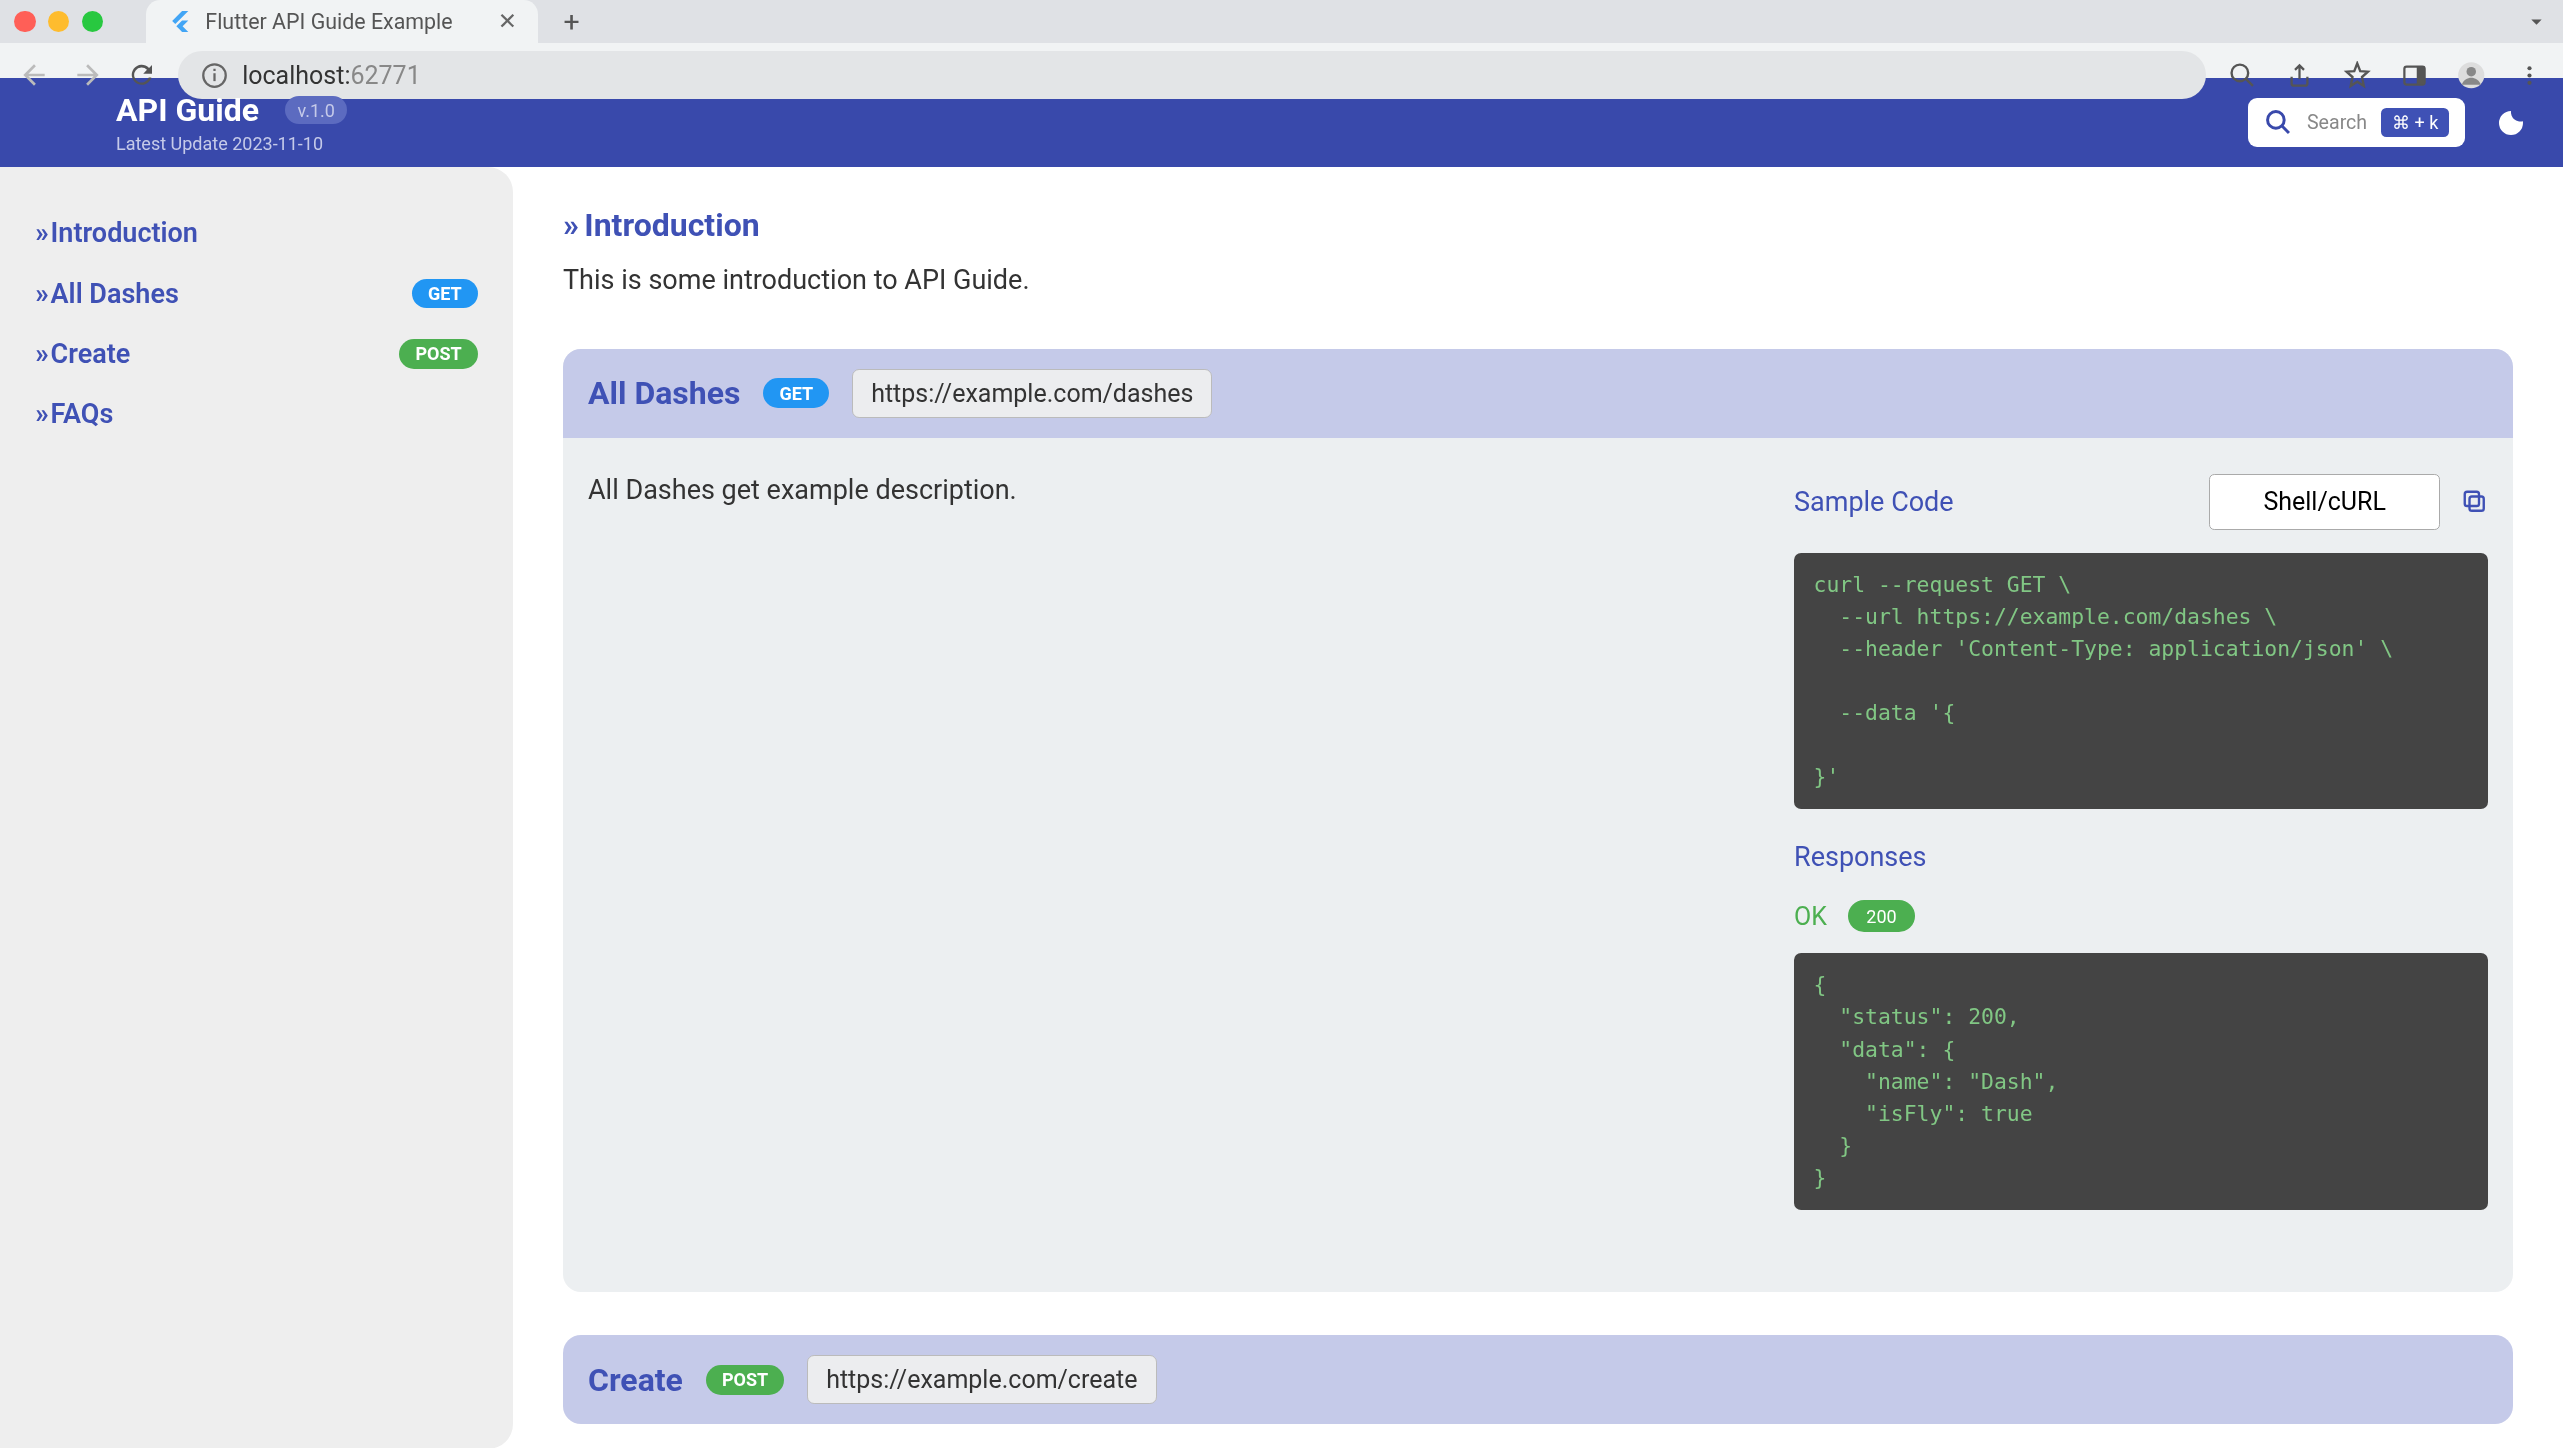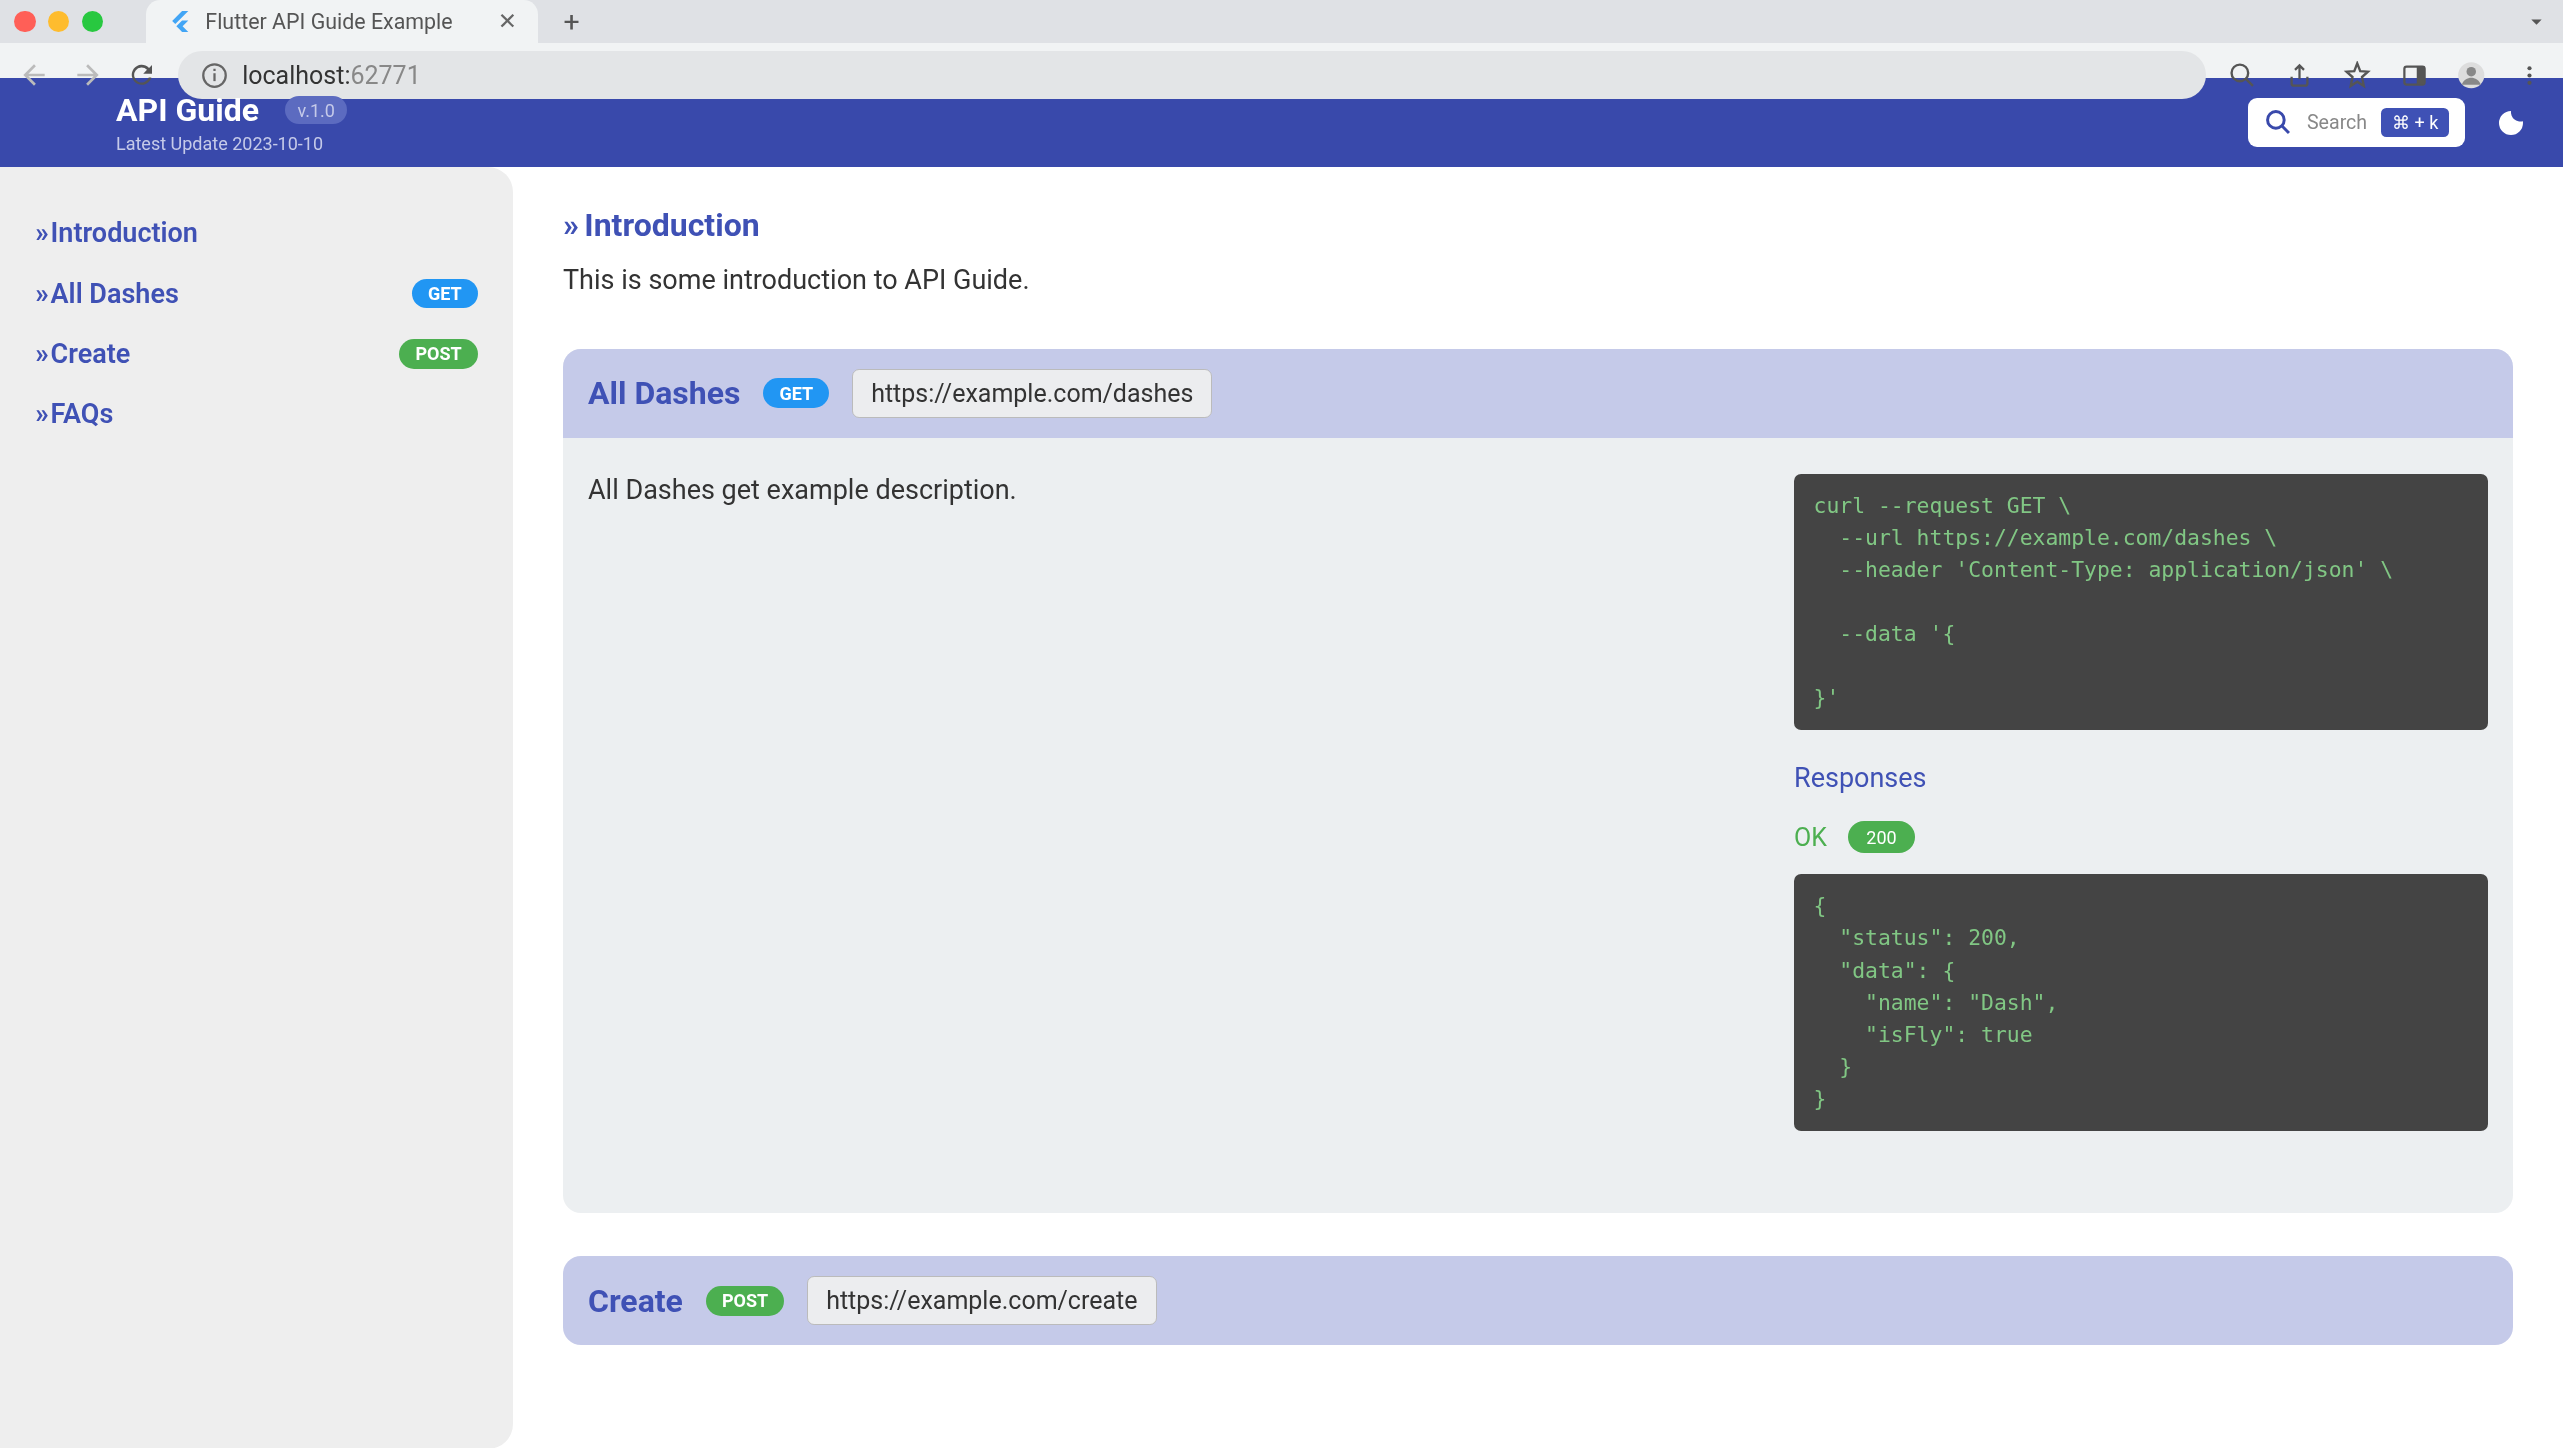--- a/index.html
+++ b/index.html
@@ -169,21 +169,21 @@
     </div>
   </div>
 </div>
 
 <div class="app-header">
   <div class="header-left">
     <div class="header-title-row">
       <span class="header-title">API Guide</span>
       <span class="version-badge">v.1.0</span>
     </div>
-    <span class="header-subtitle">Latest Update 2023-10-10</span>
+    <span class="header-subtitle">Latest Update 2023-11-10</span>
   </div>
   <div class="header-right">
     <div class="search-btn">
       <span class="si">
         <svg width="28.5" height="28.5" viewBox="0 0 24 24">
             <circle cx="10" cy="10" r="7" fill="none" stroke="currentColor" stroke-width="2.5"></circle>
             <line x1="15" y1="15" x2="21" y2="21" stroke="currentColor" stroke-width="2.5"></line>
           </svg>
       </span>
       <span class="search-label">Search</span>
@@ -228,20 +228,30 @@
 
     <div class="endpoint">
       <div class="endpoint-header">
         <span class="endpoint-title">All Dashes</span>
         <span class="badge badge-get">GET</span>
         <span class="url-box">https://example.com/dashes</span>
       </div>
       <div class="endpoint-body">
         <div class="endpoint-desc">All Dashes get example description.</div>
         <div class="endpoint-right">
+          <div class="right-row">
+            <span class="right-label">Sample Code</span>
+            <span class="lang-select">Shell/cURL</span>
+            <span class="copy-btn">
+              <svg width="28.5" height="28.5" viewBox="0 0 24 24">
+                  <rect x="8" y="8" width="12" height="12" rx="2" fill="none" stroke="currentColor" stroke-width="2"></rect>
+                  <rect x="4" y="4" width="12" height="12" rx="2" fill="none" stroke="currentColor" stroke-width="2"></rect>
+                </svg>
+            </span>
+          </div>
           <div class="code-block">curl --request GET \
   --url https://example.com/dashes \
   --header 'Content-Type: application/json' \
 
   --data '{
 
 }'</div>
           <div class="right-label" style="margin-bottom:27px">Responses</div>
           <div class="resp-row">
             <span class="resp-ok">OK</span>

